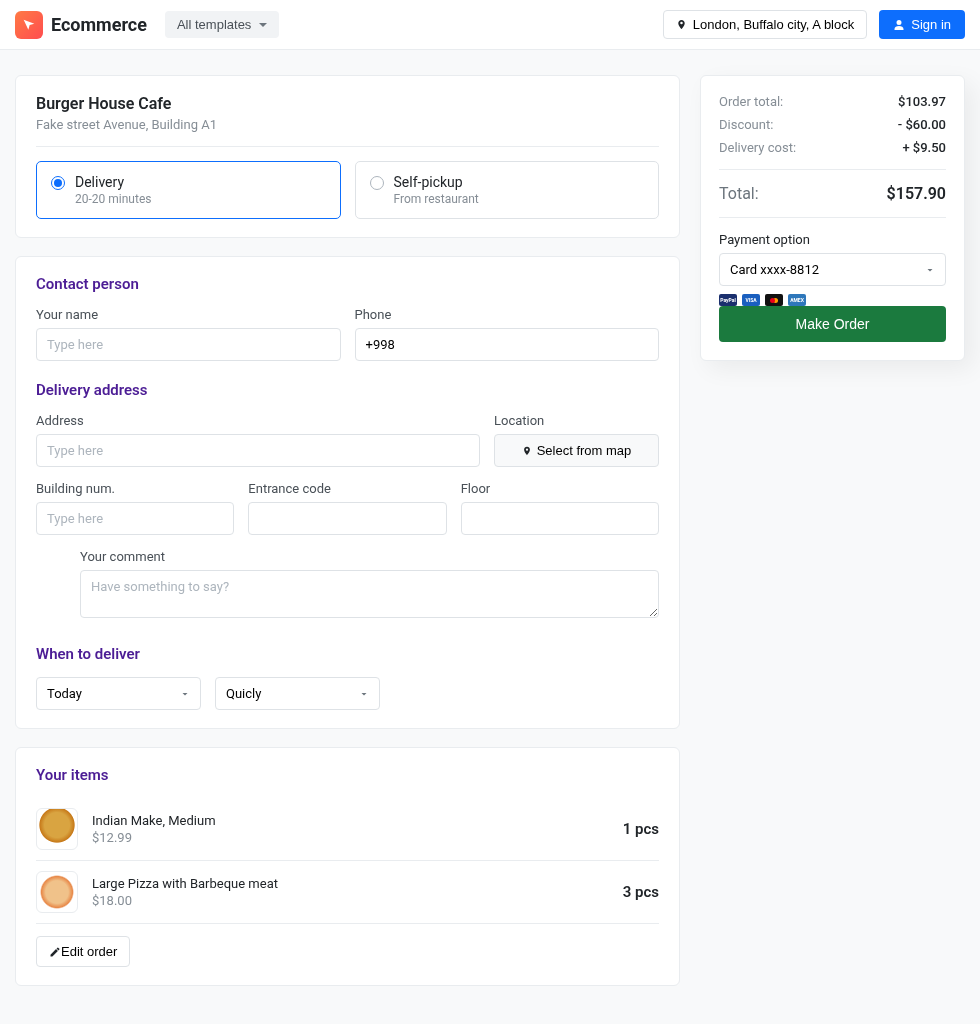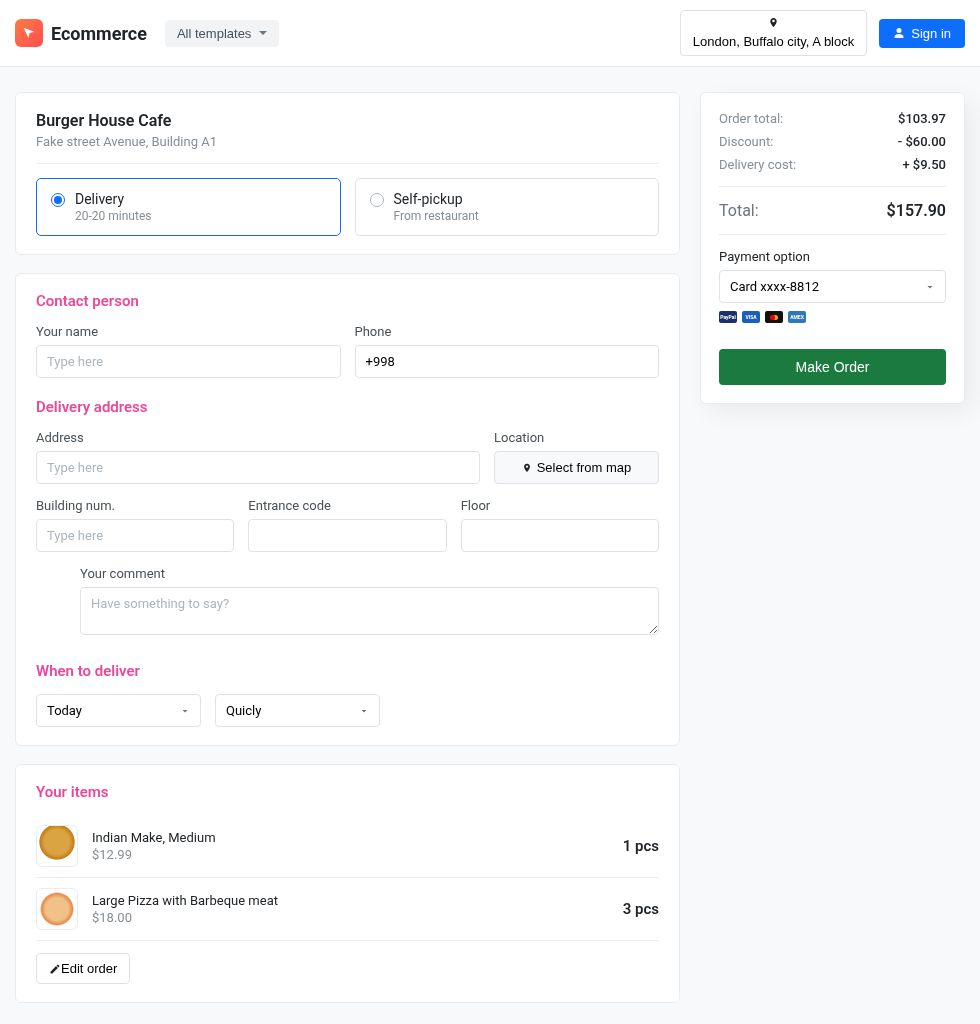--- a/index.html
+++ b/index.html
@@ -37,21 +37,20 @@
 }
 .header-right { display: flex; align-items: center; gap: 12px; }
 .location-btn {
   background: #fff;
   border: 1px solid #dee2e6;
   padding: 6px 12px;
   border-radius: 4px;
   font-size: 13px;
   display: flex; align-items: center; gap: 6px;
   cursor: pointer;
-  flex-direction: column;
 }
 .signin-btn {
   background: #0d6efd;
   color: #fff;
   border: none;
   padding: 7px 14px;
   border-radius: 4px;
   font-size: 13px;
   display: flex; align-items: center; gap: 6px;
   cursor: pointer;
@@ -80,21 +79,21 @@
 }
 .delivery-card.active { border-color: #0d6efd; }
 .radio-outer {
   width: 14px; height: 14px; border: 1px solid #adb5bd; border-radius: 50%;
   display: flex; align-items: center; justify-content: center; margin-top: 2px; flex-shrink: 0;
 }
 .delivery-card.active .radio-outer { border-color: #0d6efd; }
 .radio-dot { width: 8px; height: 8px; background: #0d6efd; border-radius: 50%; }
 .delivery-label { font-size: 14px; color: #212529; }
 .delivery-sub { font-size: 12px; color: #868e96; margin-top: 2px; }
-.section-title { font-size: 15px; font-weight: 600; margin-bottom: 14px; color: #ec4899; }
+.section-title { font-size: 15px; font-weight: 600; margin-bottom: 14px; color: #4c1d95; }
 .form-row { display: flex; gap: 14px; margin-bottom: 14px; }
 .form-group { flex: 1; }
 .form-label { font-size: 13px; color: #495057; display: block; margin-bottom: 6px; }
 .form-control {
   width: 100%;
   border: 1px solid #dee2e6;
   border-radius: 4px;
   padding: 8px 10px;
   font-size: 13px;
   font-family: inherit;
@@ -179,21 +178,21 @@
   margin-right:3px;
 }
 .make-order-btn {
   width: 100%;
   background: #1b7a3e;
   color: #fff;
   border: none;
   padding: 10px;
   border-radius: 4px;
   font-size: 14px;
-  margin-top: 26px;
+  margin-top: 0;
   cursor: pointer;
 }
 .caret { display:inline-block; width:0; height:0; border-left:4px solid transparent; border-right:4px solid transparent; border-top:4px solid #6c757d; margin-left:4px; vertical-align:middle; }
 svg { display: block; }
 </style>
 </head>
 <body>
 
 <header class="header">
   <div class="container header-row">

